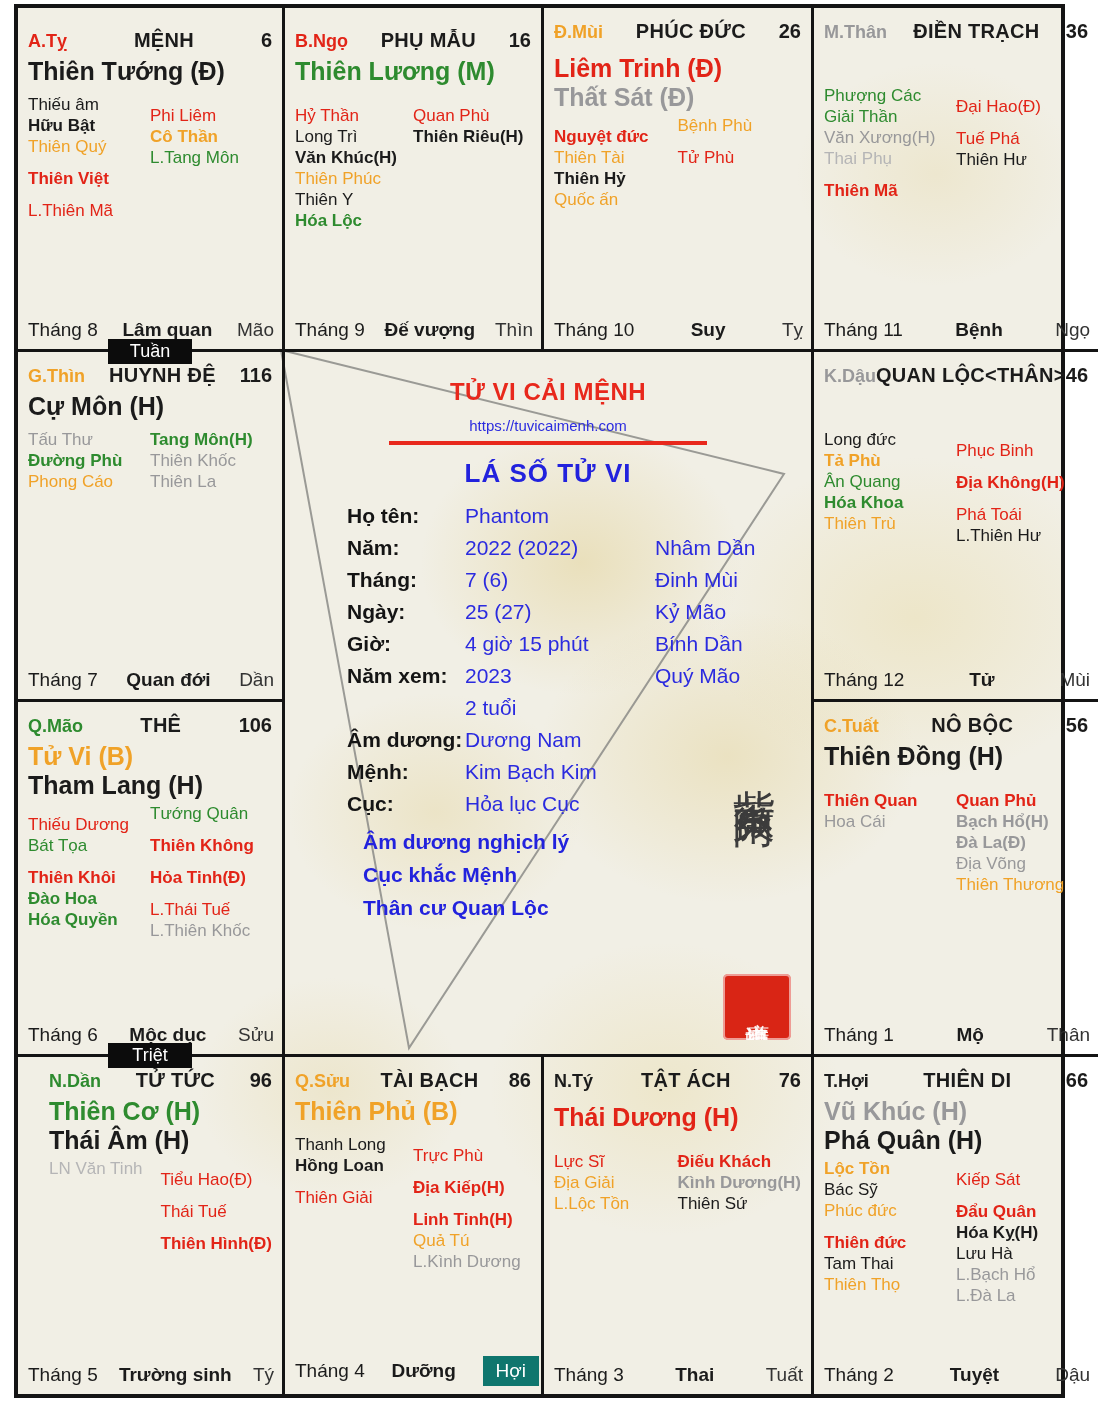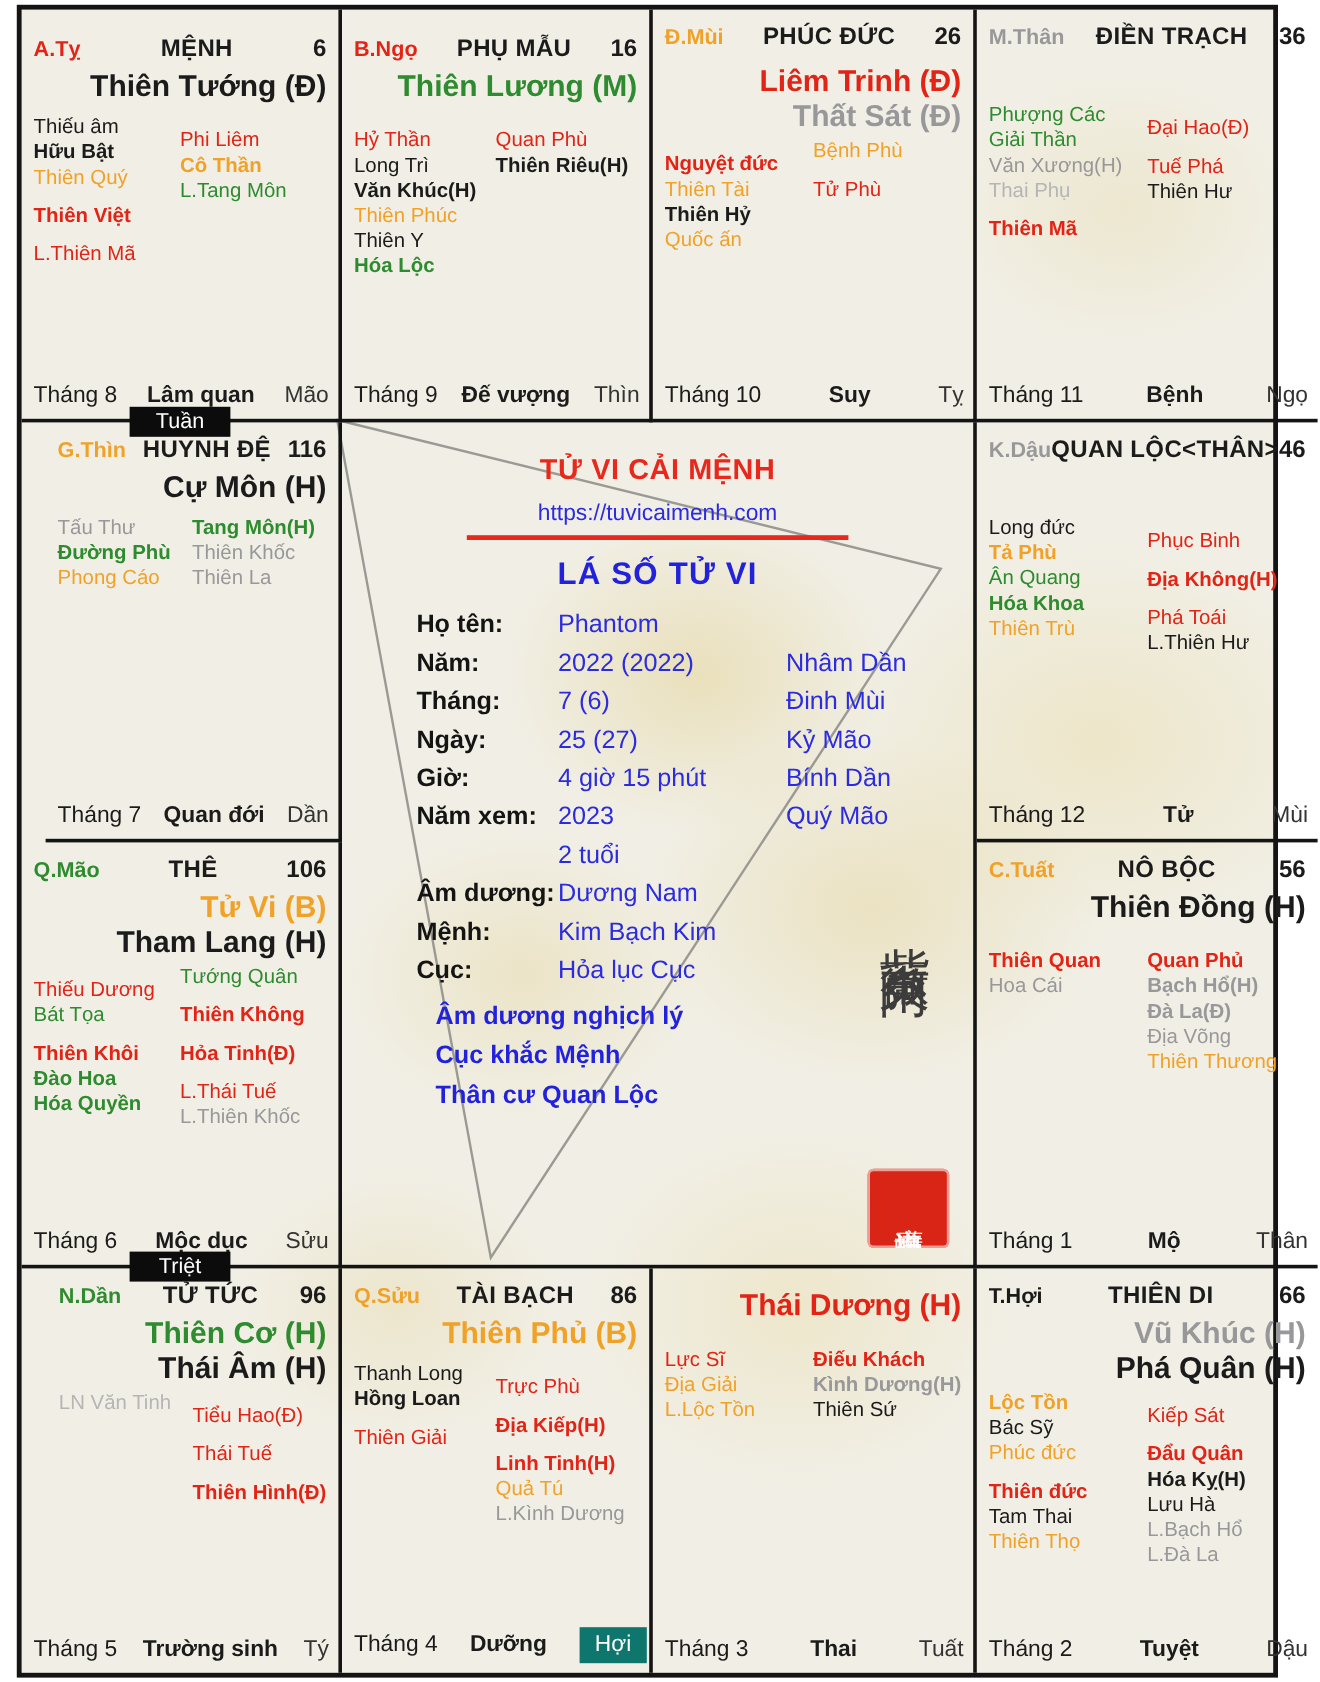--- a/index.html
+++ b/index.html
@@ -19,40 +19,40 @@
     grid-template-rows:344px 350px 355px 1fr;}
   .cell{position:relative;box-sizing:border-box;background:transparent;}
   .b-r{border-right:3px solid #141414;}
   .b-b{border-bottom:3px solid #141414;}
   
   .palace{padding:6px 10px 0 10px;box-sizing:border-box;height:100%;}
   .phead{display:flex;align-items:baseline;padding-top:6px;font-weight:bold;}
   .branch{font-size:18px;white-space:nowrap;}
   .pname{flex:1;text-align:center;font-size:20px;color:#1b1b1b;letter-spacing:.3px;white-space:nowrap;}
   .pnum{font-size:20px;color:#1b1b1b;}
-  .mains{margin-top:5px;min-height:34px;text-align:right;}
+  .mains{margin-top:5px;min-height:34px;text-align:left;}
   .main{font-size:25px;line-height:29px;font-weight:bold;white-space:nowrap;}
   .stars{display:flex;margin-top:3px;}
   .scol{width:50%;}
   .star{font-size:17px;line-height:21px;white-space:nowrap;}
   .bold{font-weight:bold;}
   .c-red{color:#e22417;margin-top:11px;}
   .c-orange{color:#f0a228;}
   .c-green{color:#2e8b2f;}
   .c-gray{color:#98989a;}
   .c-silver{color:#b5b5b6;}
   .c-black{color:#1b1b1b;}
   .pfoot{position:absolute;left:10px;right:8px;bottom:8px;display:flex;align-items:center;justify-content:space-between;font-size:19px;}
   .stage{font-weight:bold;}
   .fbranch{color:#333;}
   .fbranch.redbadge{background:#0f766e;color:#fff;padding:4px 13px;margin-right:-6px;}
   
   .center{grid-column:2/4;grid-row:2/4;position:relative;box-sizing:border-box;}
   .site-title{margin-top:26px;text-align:center;color:#e8281c;font-weight:bold;font-size:24px;letter-spacing:.5px;}
-  .site-url{display:block;text-align:center;color:#2b2bdf;font-size:19px;margin-top:11px;text-decoration:none;}
+  .site-url{display:block;text-align:center;color:#2b2bdf;font-size:15px;margin-top:11px;text-decoration:none;}
   .red-bar{width:318px;height:4px;background:#e8281c;margin:7px auto 0 auto;}
   .chart-title{text-align:center;color:#2222dd;font-weight:bold;font-size:26px;margin-top:13px;letter-spacing:1px;}
   #info-rows{margin-top:11px;}
   .irow{display:flex;align-items:center;height:32px;padding-left:62px;font-size:21px;}
   .ilabel{width:118px;font-weight:bold;color:#141414;white-space:nowrap;}
   .ivalue{width:190px;color:#2b2bdf;white-space:nowrap;}
   .iextra{color:#2b2bdf;white-space:nowrap;}
   #notes{margin-top:5px;padding-left:78px;}
   .note{height:33px;display:flex;align-items:center;font-size:21px;font-weight:bold;color:#2222dd;white-space:nowrap;}
   .seal-text{position:absolute;right:36px;top:404px;writing-mode:vertical-rl;font-family:"DejaVu Serif","Liberation Serif",serif;font-size:42px;line-height:1;letter-spacing:7px;color:#3c3c3c;}
@@ -253,21 +253,21 @@
               <div class="star c-black">Thiên Hư</div>
             </div>
           </div>
           <div class="pfoot">
             <span class="month">Tháng 11</span>
             <span class="stage">Bệnh</span>
             <span class="fbranch">Ngọ</span>
           </div>
         </div>
       </div>
-      <div class="cell b-r b-b" style="grid-area: 2 / 1; margin-left: 20px;">
+      <div class="cell b-r b-b" style="grid-area: 2 / 1;">
         <div class="palace">
           <div class="phead">
             <span class="branch c-orange">G.Thìn</span>
             <span class="pname">HUYNH ĐỆ</span>
             <span class="pnum">116</span>
           </div>
           <div class="mains">
             <div class="main c-black">Cự Môn (H)</div>
           </div>
           <div class="stars">
@@ -437,20 +437,25 @@
           </div>
           <div class="pfoot">
             <span class="month">Tháng 4</span>
             <span class="stage">Dưỡng</span>
             <span class="fbranch redbadge">Hợi</span>
           </div>
         </div>
       </div>
       <div class="cell b-r" style="grid-area: 4 / 3;">
         <div class="palace">
+          <div class="phead">
+            <span class="branch c-black">N.Tý</span>
+            <span class="pname">TẬT ÁCH</span>
+            <span class="pnum">76</span>
+          </div>
           <div class="mains">
             <div class="main c-red">Thái Dương (H)</div>
           </div>
           <div class="stars">
             <div class="scol">
               <div class="star c-red">Lực Sĩ</div>
               <div class="star c-orange">Địa Giải</div>
               <div class="star c-orange">L.Lộc Tồn</div>
             </div>
             <div class="scol">

